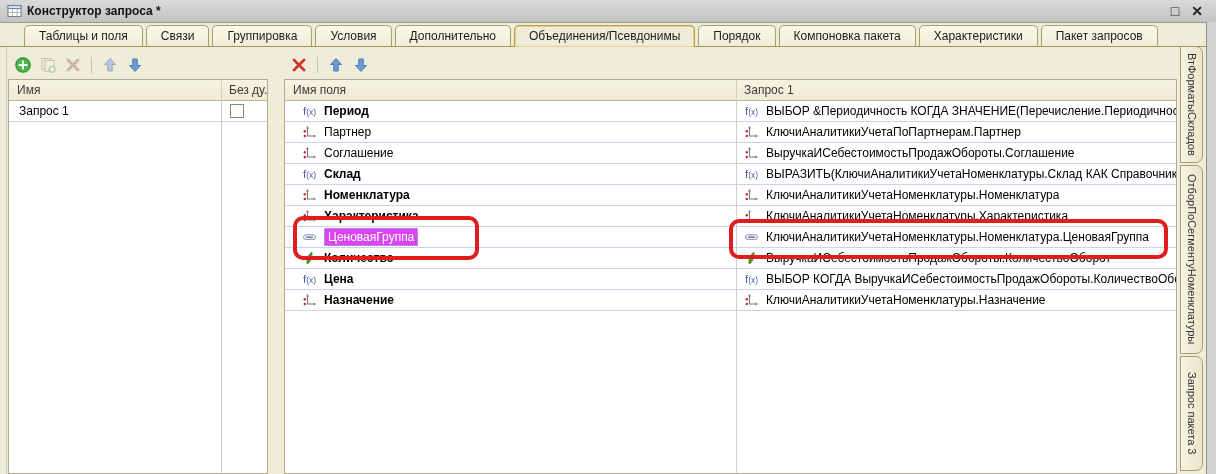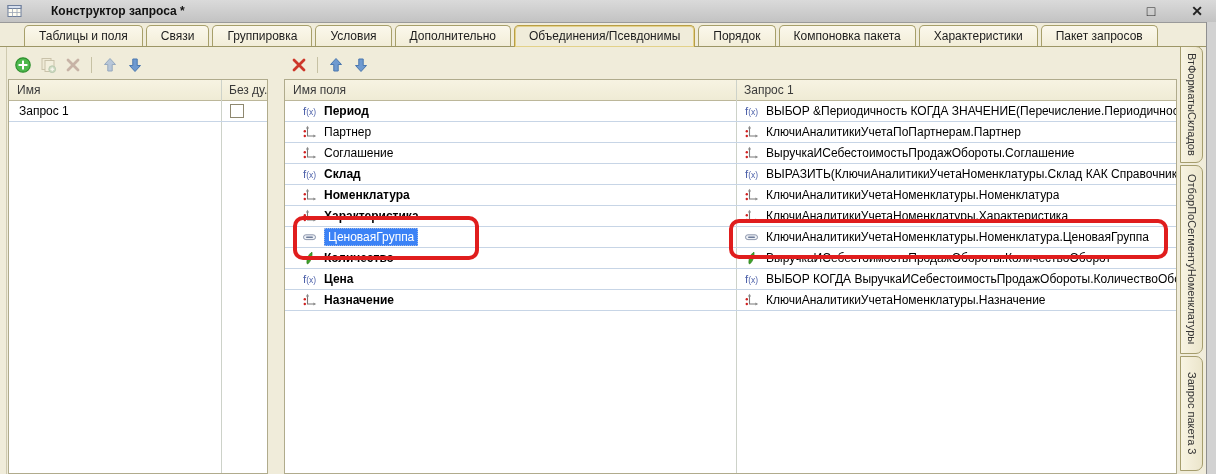--- a/index.html
+++ b/index.html
@@ -1,20 +1,20 @@
 <!DOCTYPE html>
 <html><head>
 <meta charset="utf-8">
 <style>
   html,body{margin:0;padding:0;}
   body{width:1216px;height:474px;overflow:hidden;font-family:"Liberation Sans",sans-serif;background:#f0ecda;position:relative;-webkit-font-smoothing:antialiased;}
   .window{position:absolute;inset:0;}
 
   
-  .titlebar{position:absolute;left:0;top:0;width:1216px;height:22px;background:linear-gradient(#dadada,#c3c3c3);border-bottom:1px solid #9a9a9a;display:flex;align-items:center;gap:24px;}
+  .titlebar{position:absolute;left:0;top:0;width:1216px;height:22px;background:linear-gradient(#dadada,#c3c3c3);border-bottom:1px solid #9a9a9a;display:flex;align-items:center;}
   .win-icon{margin:0 5px 0 7px;display:flex;}
   .win-title{font-size:12px;font-weight:bold;color:#111;}
   .tb-spacer{flex:1;}
   .win-btn{width:22px;height:20px;display:flex;align-items:center;justify-content:center;font-size:14px;color:#222;font-weight:bold;cursor:default;}
   .win-btn.close{margin-right:8px;}
 
   
   .tabstrip{position:absolute;left:24px;top:25px;height:21px;display:flex;gap:3px;align-items:flex-end;z-index:2;}
   .tab{background:linear-gradient(#fbf8ec,#f2edd8);border:1px solid #a79f6a;border-bottom:none;border-radius:5px 5px 0 0;padding:3px 14px 3px;font-size:12px;color:#1c1c1c;white-space:nowrap;cursor:default;}
   .tab.active{background:#f0ecda;border-color:#b99e45;box-shadow:0 0 0 1px #e3d189 inset;position:relative;z-index:3;margin-bottom:-1px;padding-bottom:4px;}
@@ -312,21 +312,21 @@
           </div>
         </div>
         <div class="rrow">
           <div class="rcell c1">
             <span class="ficon">
               <svg width="15" height="14" viewBox="0 0 15 14">
                 <rect x="1.5" y="4.8" width="12" height="4.8" rx="2.4" fill="#edf0f5" stroke="#8d97ad"></rect>
                 <rect x="4" y="6.4" width="7" height="1.7" rx="0.8" fill="#6d7b99"></rect>
               </svg>
             </span>
-            <span class="flabel sel" style="background: #3b82f6;">ЦеноваяГруппа</span>
+            <span class="flabel sel" style="background: #d946ef;">ЦеноваяГруппа</span>
           </div>
           <div class="rcell c2">
             <span class="ficon">
               <svg width="15" height="14" viewBox="0 0 15 14">
                 <rect x="1.5" y="4.8" width="12" height="4.8" rx="2.4" fill="#edf0f5" stroke="#8d97ad"></rect>
                 <rect x="4" y="6.4" width="7" height="1.7" rx="0.8" fill="#6d7b99"></rect>
               </svg>
             </span>
             <span class="fexpr">КлючиАналитикиУчетаНоменклатуры.Номенклатура.ЦеноваяГруппа</span>
           </div>

